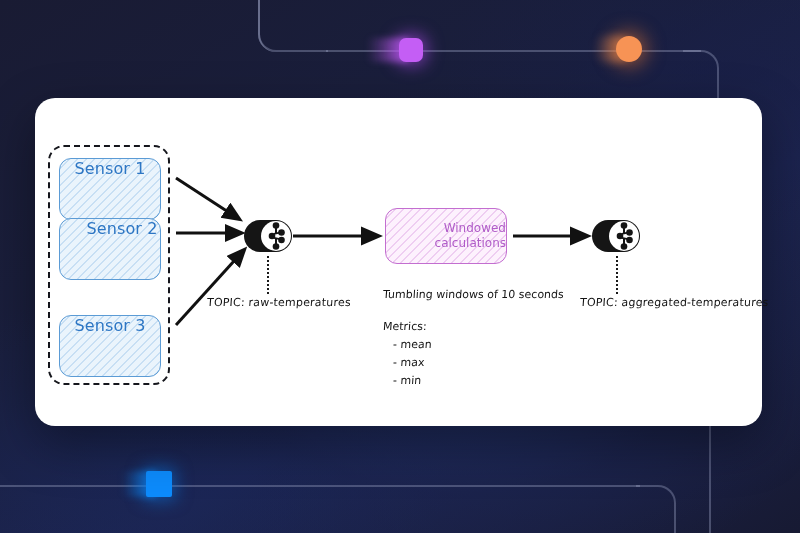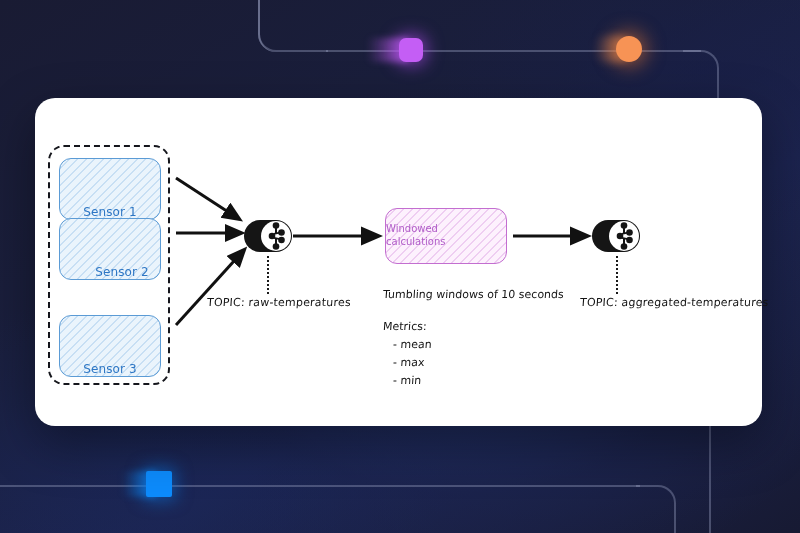--- a/index.html
+++ b/index.html
@@ -56,45 +56,45 @@
     left:9px; width:102px; height:62px;
     border:1.8px solid #5b9bd5;
     border-radius:12px;
     background-color:#eaf4fc;
     background-image:repeating-linear-gradient(
       135deg,
       rgba(120,175,225,0.30) 0px,
       rgba(120,175,225,0.30) 1.3px,
       rgba(255,255,255,0) 1.3px,
       rgba(255,255,255,0) 6px);
-    display:flex; align-items:flex-end; justify-content:center;
+    display:flex; align-items:flex-start; justify-content:center;
     color:#2d76c4;
-    font-size:12px;
+    font-size:16px;
     letter-spacing:.1px;
   }
   #sensor-1 { top:11px; }
   #sensor-2 { top:71px;padding-left:24px; }
   #sensor-3 { top:168px; }
 
   
   #windowed-box {
     position:absolute;
     left:350px; top:110px; width:122px; height:56px;
     border:1.8px solid #c36ed0;
     border-radius:12px;
     background-color:#fdf1fd;
     background-image:repeating-linear-gradient(
       135deg,
       rgba(205,125,215,0.30) 0px,
       rgba(205,125,215,0.30) 1.3px,
       rgba(255,255,255,0) 1.3px,
       rgba(255,255,255,0) 6px);
-    display:flex; flex-direction:column; align-items:flex-start; justify-content:center;
+    display:flex; flex-direction:column; align-items:flex-end; justify-content:center;
     color:#b05cc8;
-    font-size:10px; line-height:1.28;
+    font-size:12px; line-height:1.28;
     text-align:center;
   }
 
   
   .kafka-icon { position:absolute; width:52px; height:40px; }
 
   
   .dot-line {
     position:absolute; width:0;
     border-left:2.2px dotted #1a1a1a;

